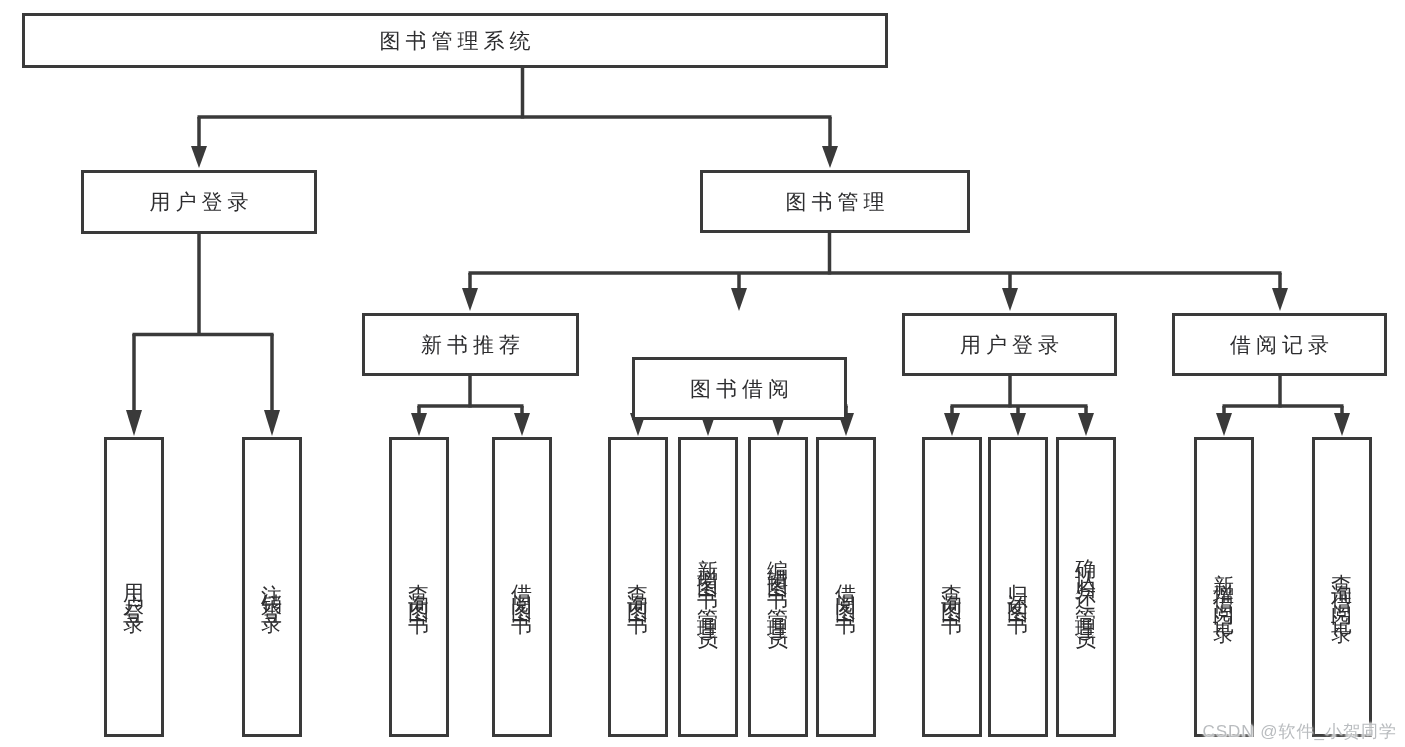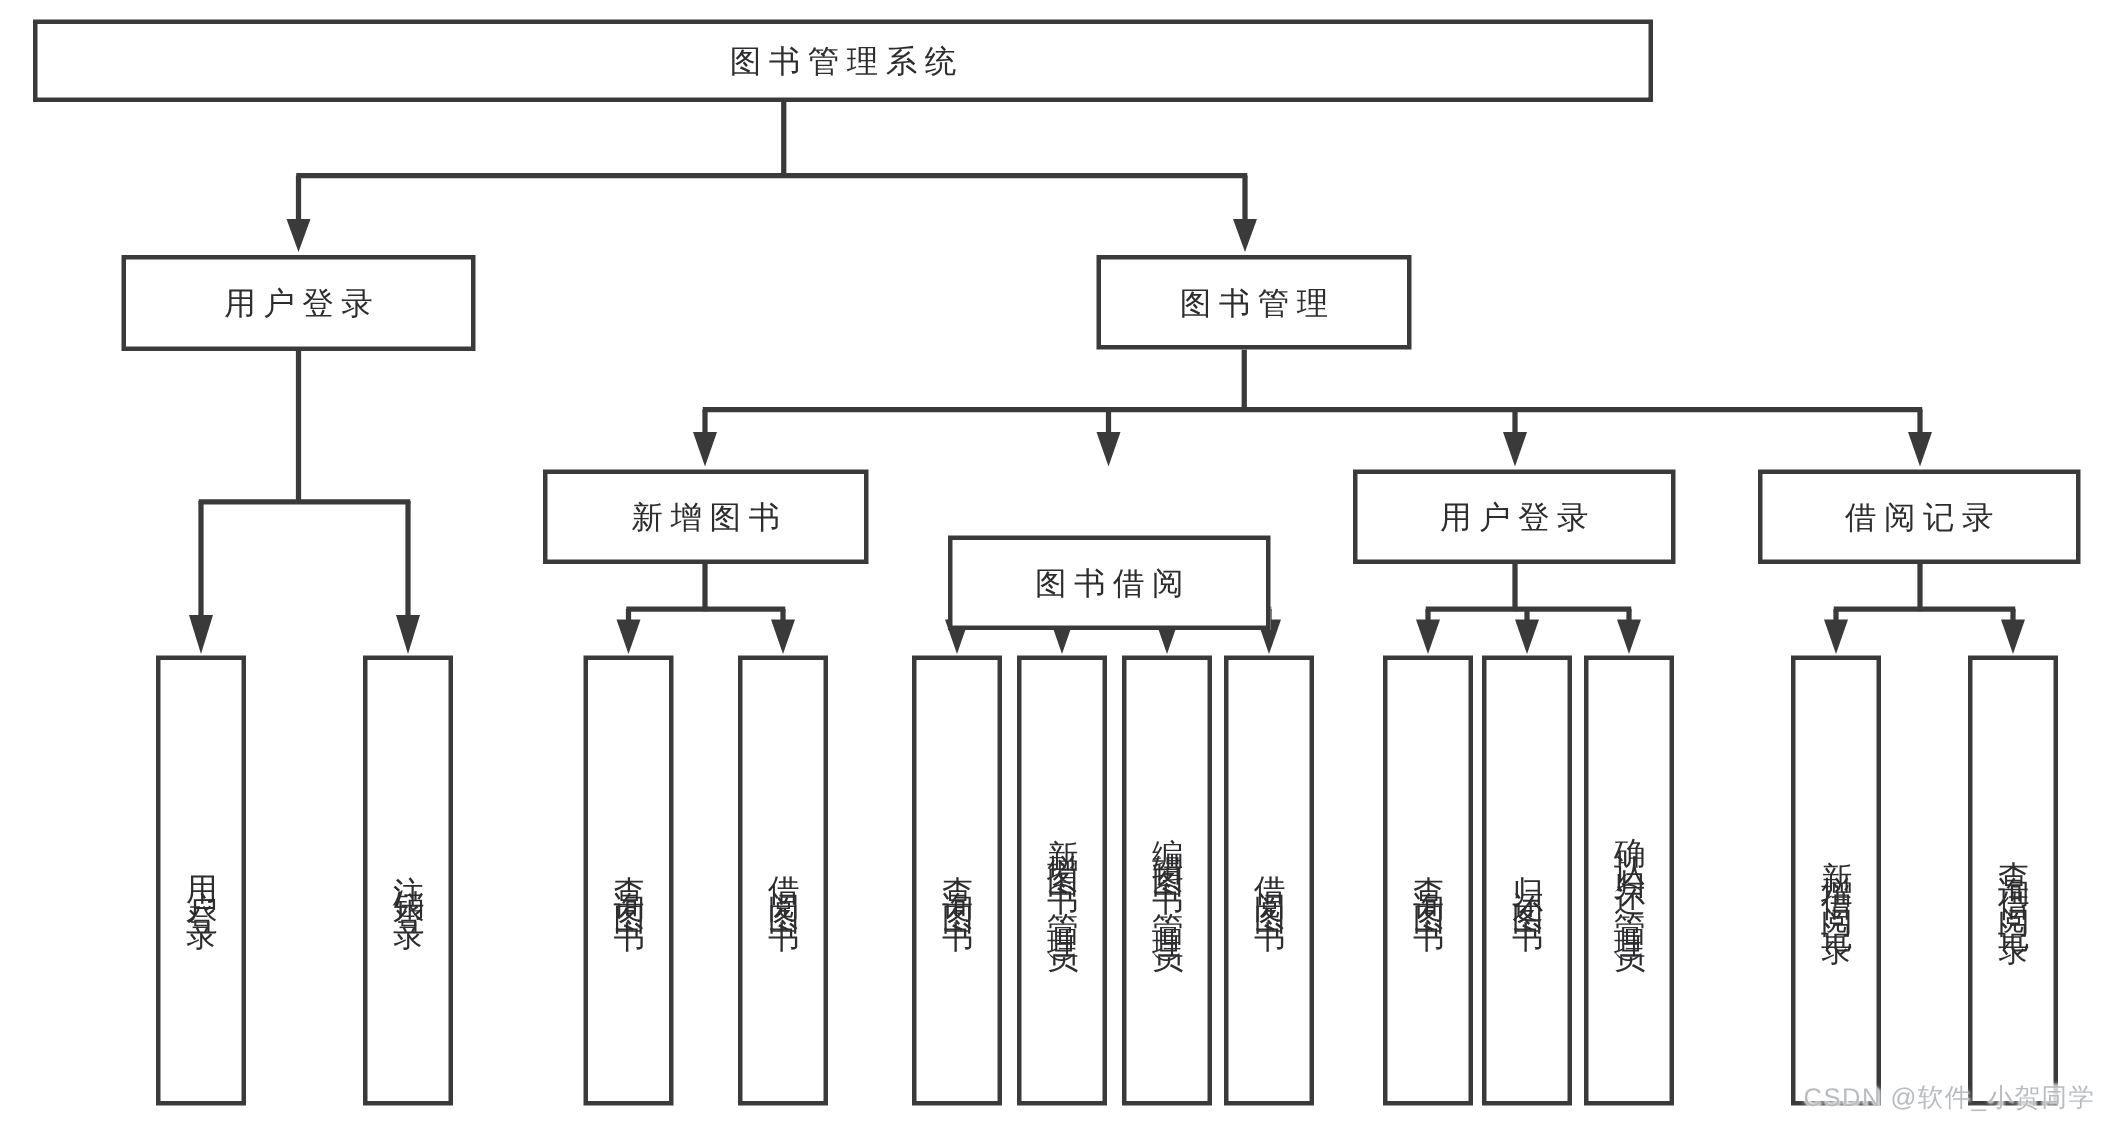--- a/index.html
+++ b/index.html
@@ -121,26 +121,26 @@
     <g>
       <line x1="1280" y1="376" x2="1280" y2="407.5"></line>
       <line x1="1222.5" y1="406" x2="1343.5" y2="406"></line>
       <line x1="1224" y1="406" x2="1224" y2="418"></line>
       <polygon points="1216,413 1232,413 1224,436"></polygon>
       <line x1="1342" y1="406" x2="1342" y2="418"></line>
       <polygon points="1334,413 1350,413 1342,436"></polygon>
     </g>
   </svg>
 
-  <div class="node h-node" style="left:22px;top:13px;width:1080px;height:55px;">图书管理系统</div>
+  <div class="node h-node" style="left:22px;top:13px;width:866px;height:55px;">图书管理系统</div>
 
   <div class="node h-node" style="left:81px;top:170px;width:236px;height:64px;">用户登录</div>
-  <div class="node h-node" style="left:731px;top:170px;width:210px;height:63px;">图书管理</div>
+  <div class="node h-node" style="left:700px;top:170px;width:270px;height:63px;">图书管理</div>
 
-  <div class="node h-node" style="left:362px;top:313px;width:217px;height:63px;">新增图书</div>
+  <div class="node h-node" style="left:362px;top:313px;width:217px;height:63px;">新书推荐</div>
   <div class="node h-node" style="left:632px;top:313px;width:215px;height:63px;margin-top:44px;">图书借阅</div>
   <div class="node h-node" style="left:902px;top:313px;width:215px;height:63px;">用户登录</div>
   <div class="node h-node" style="left:1172px;top:313px;width:215px;height:63px;">借阅记录</div>
 
   <div class="node v-node" style="left:104px;top:437px;width:60px;height:300px;">
     <span class="v-label">用户登录</span>
   </div>
   <div class="node v-node" style="left:242px;top:437px;width:60px;height:300px;">
     <span class="v-label">注销登录</span>
   </div>

